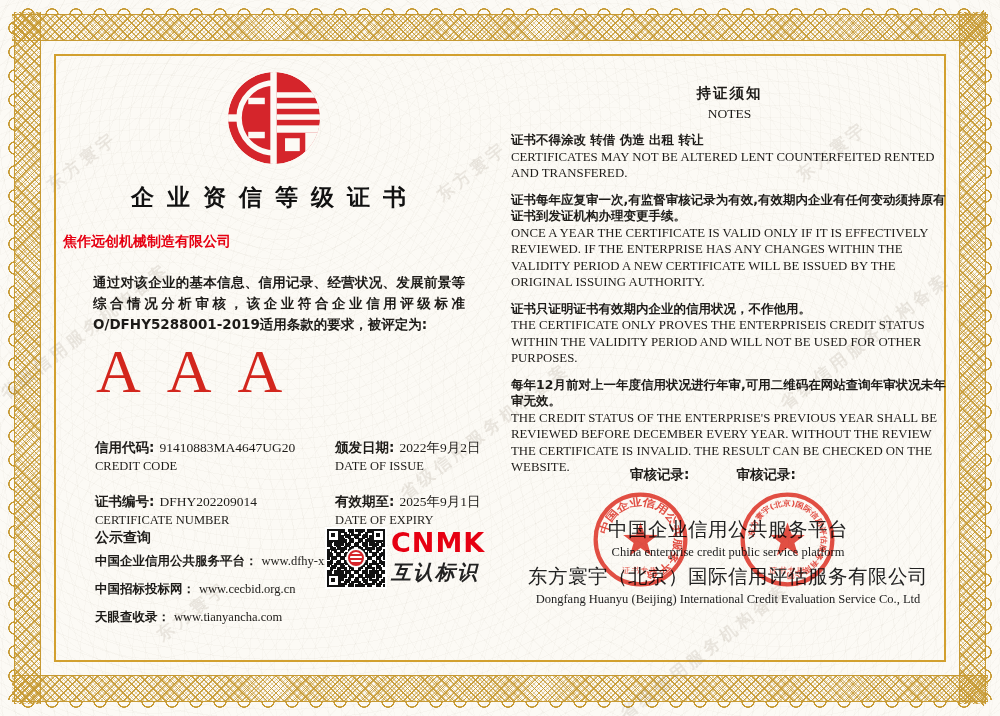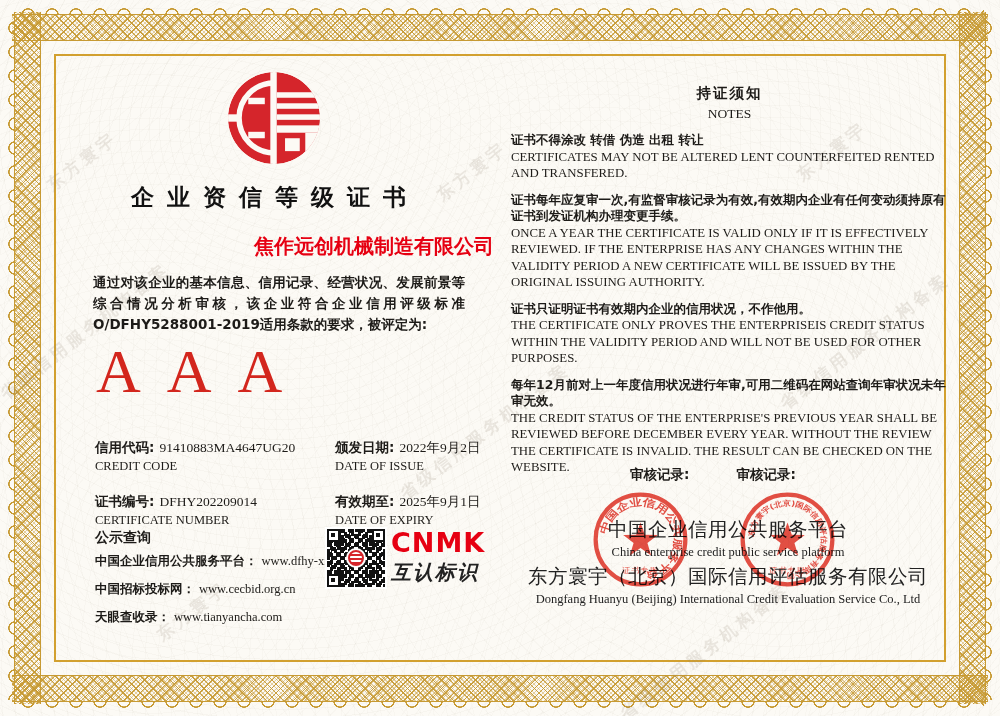--- a/index.html
+++ b/index.html
@@ -40,22 +40,22 @@
   .scallop.left{left:6px;background-image:radial-gradient(circle 8px at 9px 12px, transparent 5.2px, var(--gold) 5.6px 6.6px, transparent 7px);}
   .scallop.right{right:6px;background-image:radial-gradient(circle 8px at -1px 12px, transparent 5.2px, var(--gold) 5.6px 6.6px, transparent 7px);}
   .inner-frame{position:absolute;left:54px;top:54px;right:54px;bottom:54px;border:2.5px solid #D2A02F;pointer-events:none;}
   
   .wm{position:absolute;font-size:17px;font-weight:bold;color:rgba(140,128,110,.16);
       white-space:nowrap;transform:rotate(-38deg);letter-spacing:4px;pointer-events:none;}
   
   .logo-wrap{position:absolute;left:228px;top:62px;width:92px;height:112px;}
   .cert-title{position:absolute;left:70px;top:182px;width:410px;text-align:center;
       font-size:23px;font-weight:bold;letter-spacing:13px;color:#111;}
-  .company{position:absolute;left:84px;top:233px;width:410px;text-align:right;
-      font-size:20px;font-weight:bold;color:var(--red);}
+  .company{position:absolute;left:63px;top:233px;width:410px;text-align:left;
+      font-size:14px;font-weight:bold;color:var(--red);}
   .statement{position:absolute;left:93px;top:272px;width:372px;font-size:13.5px;font-weight:bold;
       color:var(--ink);line-height:21px;text-align:justify;}
   .rating{position:absolute;left:70px;top:336px;width:410px;
       font-family:"Liberation Serif","DejaVu Serif",serif;
       font-size:62px;color:#D3261D;letter-spacing:26px;text-indent:26px;}
   .fields{position:absolute;left:95px;top:437px;width:392px;display:grid;
       grid-template-columns:240px 1fr;row-gap:17px;}
   .flabel{font-size:13.5px;font-weight:bold;color:var(--ink);}
   .fvalue{font-size:13.5px;font-family:"Liberation Serif","DejaVu Serif",serif;color:var(--ink);}
   .fen{font-size:12.5px;font-family:"Liberation Serif","DejaVu Serif",serif;color:var(--ink);margin-top:2px;}

